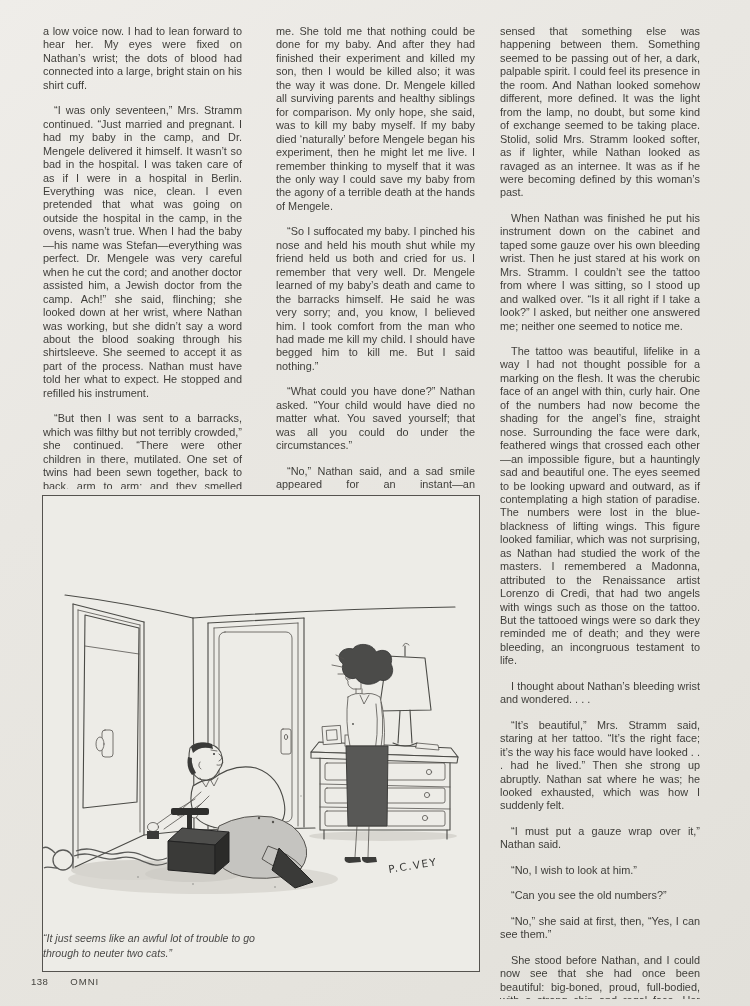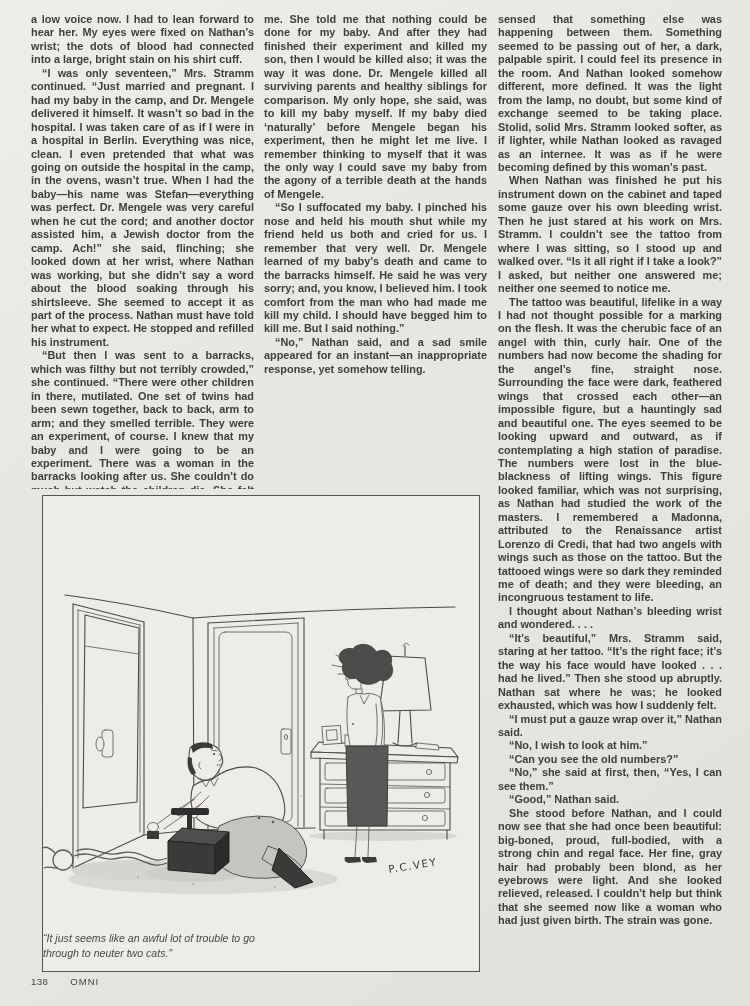--- a/index.html
+++ b/index.html
@@ -10,25 +10,25 @@
     font-family:"Liberation Sans","DejaVu Sans",sans-serif;
     color:#3f3e3a;
     overflow:hidden;
   }
   .col{
     position:absolute;top:13px;
     font-size:10.9px;line-height:13.45px;
     text-align:justify;
     overflow:hidden;
   }
-  .col p{margin:0;text-indent:11px;font-weight:bold;}
+  .col p{margin:12px;text-indent:11px;}
   .col p.first{text-indent:0;}
   #col1{left:31px;width:223px;height:476px;}
   #col2{left:264px;width:223px;height:478px;}
-  #col3{left:498px;width:224px;height:986px;}
+  #col3{left:488px;width:224px;height:986px;}
   #cartoon{
     position:absolute;left:42px;top:495px;width:438px;height:477px;
     background:#edece7;
     border:1px solid #55534f;
     box-sizing:border-box;
   }
   #cartoon svg{position:absolute;left:0;top:0;}
   #caption{
     position:absolute;left:0;right:0;bottom:11px;
     text-align:left;
@@ -52,34 +52,34 @@
 
   <div id="col1" class="col">
     <p class="first">a low voice now. I had to lean forward to hear her. My eyes were fixed on Nathan’s wrist; the dots of blood had connected into a large, bright stain on his shirt cuff.</p>
     <p>“I was only seventeen,” Mrs. Stramm continued. “Just married and pregnant. I had my baby in the camp, and Dr. Mengele delivered it himself. It wasn’t so bad in the hospital. I was taken care of as if I were in a hospital in Berlin. Everything was nice, clean. I even pretended that what was going on outside the hospital in the camp, in the ovens, wasn’t true. When I had the baby—his name was Stefan—everything was perfect. Dr. Mengele was very careful when he cut the cord; and another doctor assisted him, a Jewish doctor from the camp. Ach!” she said, flinching; she looked down at her wrist, where Nathan was working, but she didn’t say a word about the blood soaking through his shirtsleeve. She seemed to accept it as part of the process. Nathan must have told her what to expect. He stopped and refilled his instrument.</p>
     <p>“But then I was sent to a barracks, which was filthy but not terribly crowded,” she continued. “There were other children in there, mutilated. One set of twins had been sewn together, back to back, arm to arm; and they smelled terrible. They were an experiment, of course. I knew that my baby and I were going to be an experiment. There was a woman in the barracks looking after us. She couldn’t do much but watch the children die. She felt sorry for</p>
   </div>
 
   <div id="col2" class="col">
     <p class="first">me. She told me that nothing could be done for my baby. And after they had finished their experiment and killed my son, then I would be killed also; it was the way it was done. Dr. Mengele killed all surviving parents and healthy siblings for comparison. My only hope, she said, was to kill my baby myself. If my baby died ‘naturally’ before Mengele began his experiment, then he might let me live. I remember thinking to myself that it was the only way I could save my baby from the agony of a terrible death at the hands of Mengele.</p>
     <p>“So I suffocated my baby. I pinched his nose and held his mouth shut while my friend held us both and cried for us. I remember that very well. Dr. Mengele learned of my baby’s death and came to the barracks himself. He said he was very sorry; and, you know, I believed him. I took comfort from the man who had made me kill my child. I should have begged him to kill me. But I said nothing.”</p>
+    <p>“What could you have done?” Nathan asked. “Your child would have died no matter what. You saved yourself; that was all you could do under the circumstances.”</p>
     <p>“No,” Nathan said, and a sad smile appeared for an instant—an inappropriate response, yet somehow telling.</p>
   </div>
 
   <div id="col3" class="col">
     <p class="first">sensed that something else was happening between them. Something seemed to be passing out of her, a dark, palpable spirit. I could feel its presence in the room. And Nathan looked somehow different, more defined. It was the light from the lamp, no doubt, but some kind of exchange seemed to be taking place. Stolid, solid Mrs. Stramm looked softer, as if lighter, while Nathan looked as ravaged as an internee. It was as if he were becoming defined by this woman’s past.</p>
     <p>When Nathan was finished he put his instrument down on the cabinet and taped some gauze over his own bleeding wrist. Then he just stared at his work on Mrs. Stramm. I couldn’t see the tattoo from where I was sitting, so I stood up and walked over. “Is it all right if I take a look?” I asked, but neither one answered me; neither one seemed to notice me.</p>
     <p>The tattoo was beautiful, lifelike in a way I had not thought possible for a marking on the flesh. It was the cherubic face of an angel with thin, curly hair. One of the numbers had now become the shading for the angel’s fine, straight nose. Surrounding the face were dark, feathered wings that crossed each other—an impossible figure, but a hauntingly sad and beautiful one. The eyes seemed to be looking upward and outward, as if contemplating a high station of paradise. The numbers were lost in the blue-blackness of lifting wings. This figure looked familiar, which was not surprising, as Nathan had studied the work of the masters. I remembered a Madonna, attributed to the Renaissance artist Lorenzo di Credi, that had two angels with wings such as those on the tattoo. But the tattooed wings were so dark they reminded me of death; and they were bleeding, an incongruous testament to life.</p>
     <p>I thought about Nathan’s bleeding wrist and wondered. . . .</p>
-    <p>“It’s beautiful,” Mrs. Stramm said, staring at her tattoo. “It’s the right face; it’s the way his face would have looked . . . had he lived.” Then she stood up abruptly. Nathan sat where he was; he looked exhausted, which was how I suddenly felt.</p>
+    <p>“It’s beautiful,” Mrs. Stramm said, staring at her tattoo. “It’s the right face; it’s the way his face would have looked . . . had he lived.” Then she strong up abruptly. Nathan sat where he was; he looked exhausted, which was how I suddenly felt.</p>
     <p>“I must put a gauze wrap over it,” Nathan said.</p>
     <p>“No, I wish to look at him.”</p>
     <p>“Can you see the old numbers?”</p>
     <p>“No,” she said at first, then, “Yes, I can see them.”</p>
-    <p>“Good,” Nathan said.</p>
     <p>She stood before Nathan, and I could now see that she had once been beautiful: big-boned, proud, full-bodied, with a strong chin and regal face. Her fine, gray hair had probably been blond, as her eyebrows were light. And she looked relieved, released. I couldn’t help but think that she seemed now like a woman who had just given birth. The strain was gone.</p>
   </div>
 
   <div id="cartoon">
     <svg width="436" height="475" viewBox="0 0 436 475">
 
       <g>
         <ellipse cx="160" cy="383" rx="135" ry="15" fill="#dbd9d3"></ellipse>
         <ellipse cx="90" cy="374" rx="62" ry="10" fill="#d6d4ce"></ellipse>
         <ellipse cx="150" cy="378" rx="48" ry="8" fill="#cfcdc7"></ellipse>

